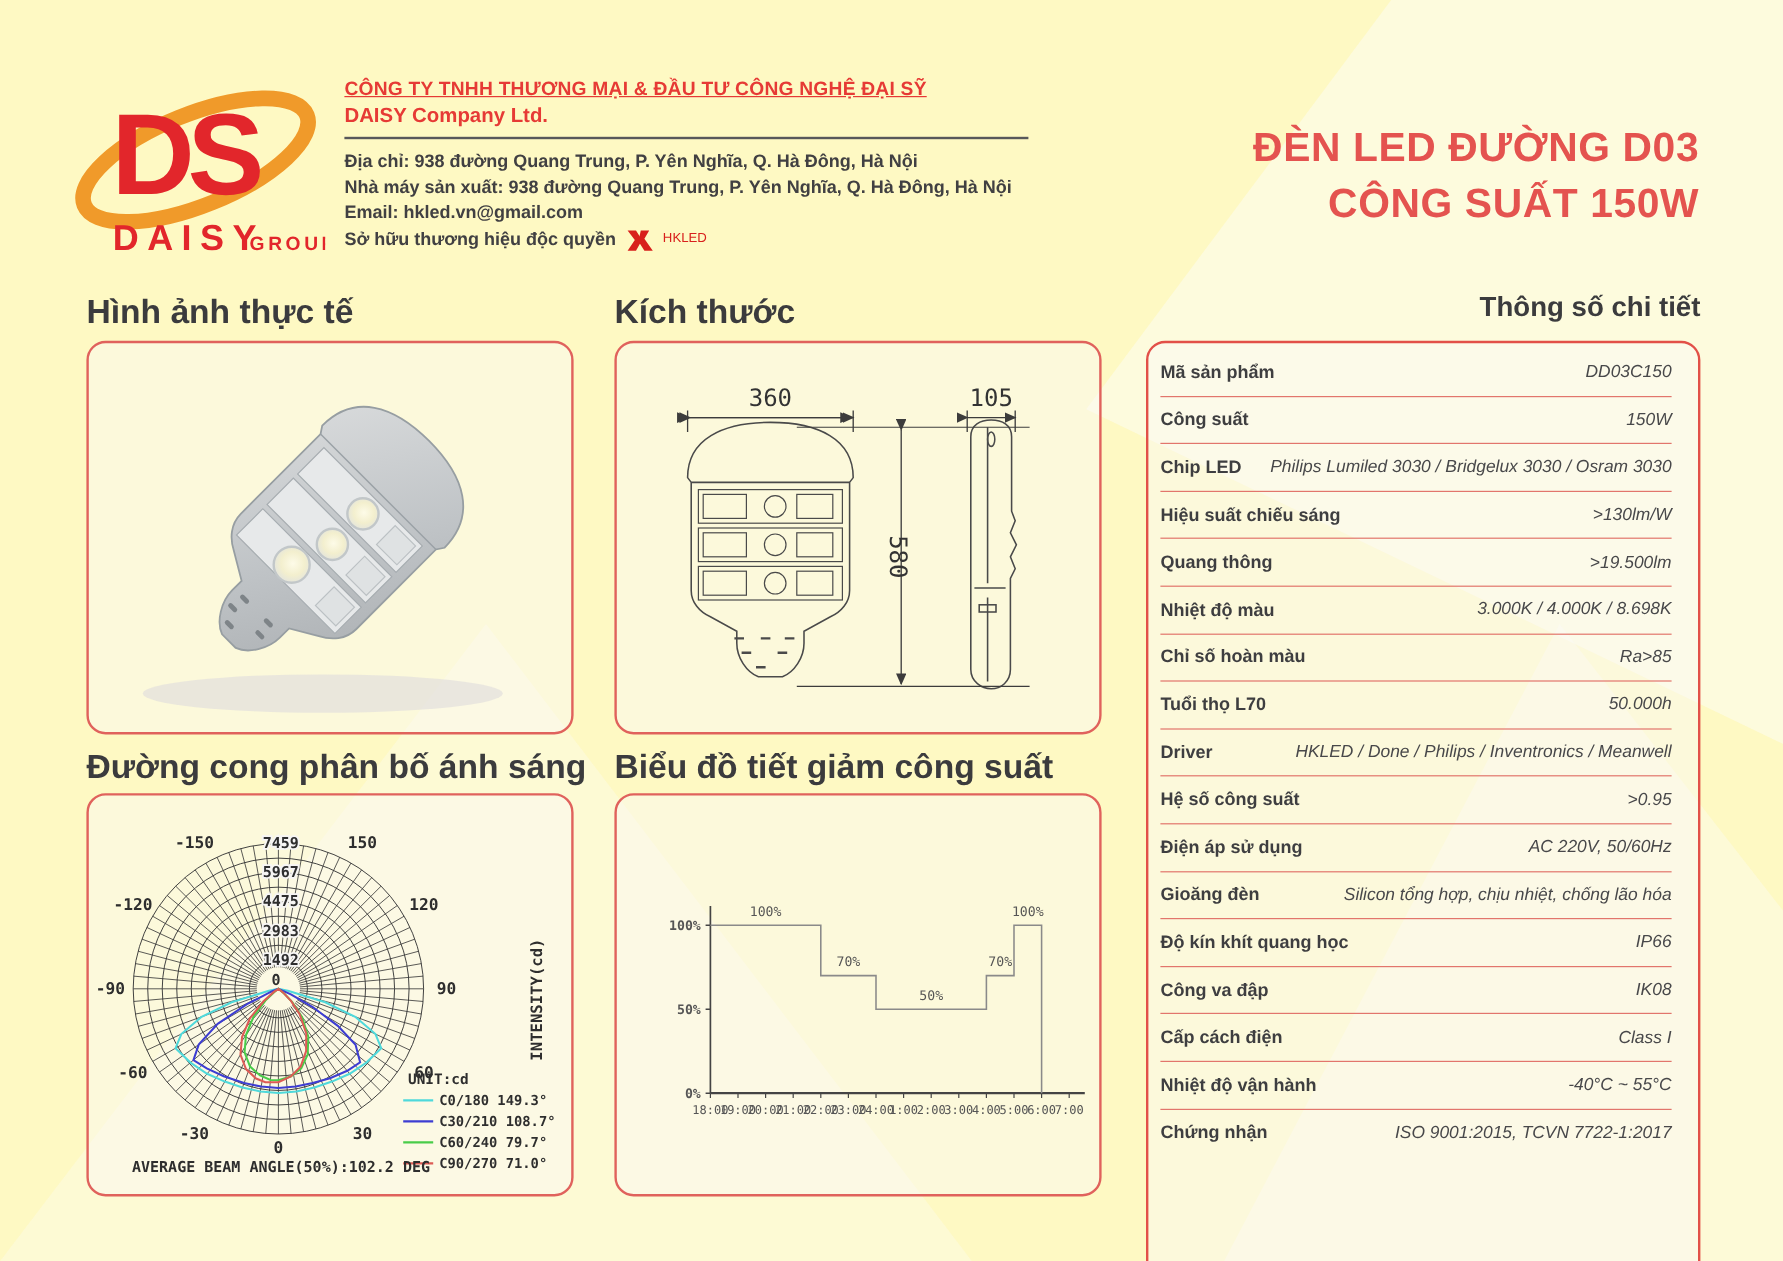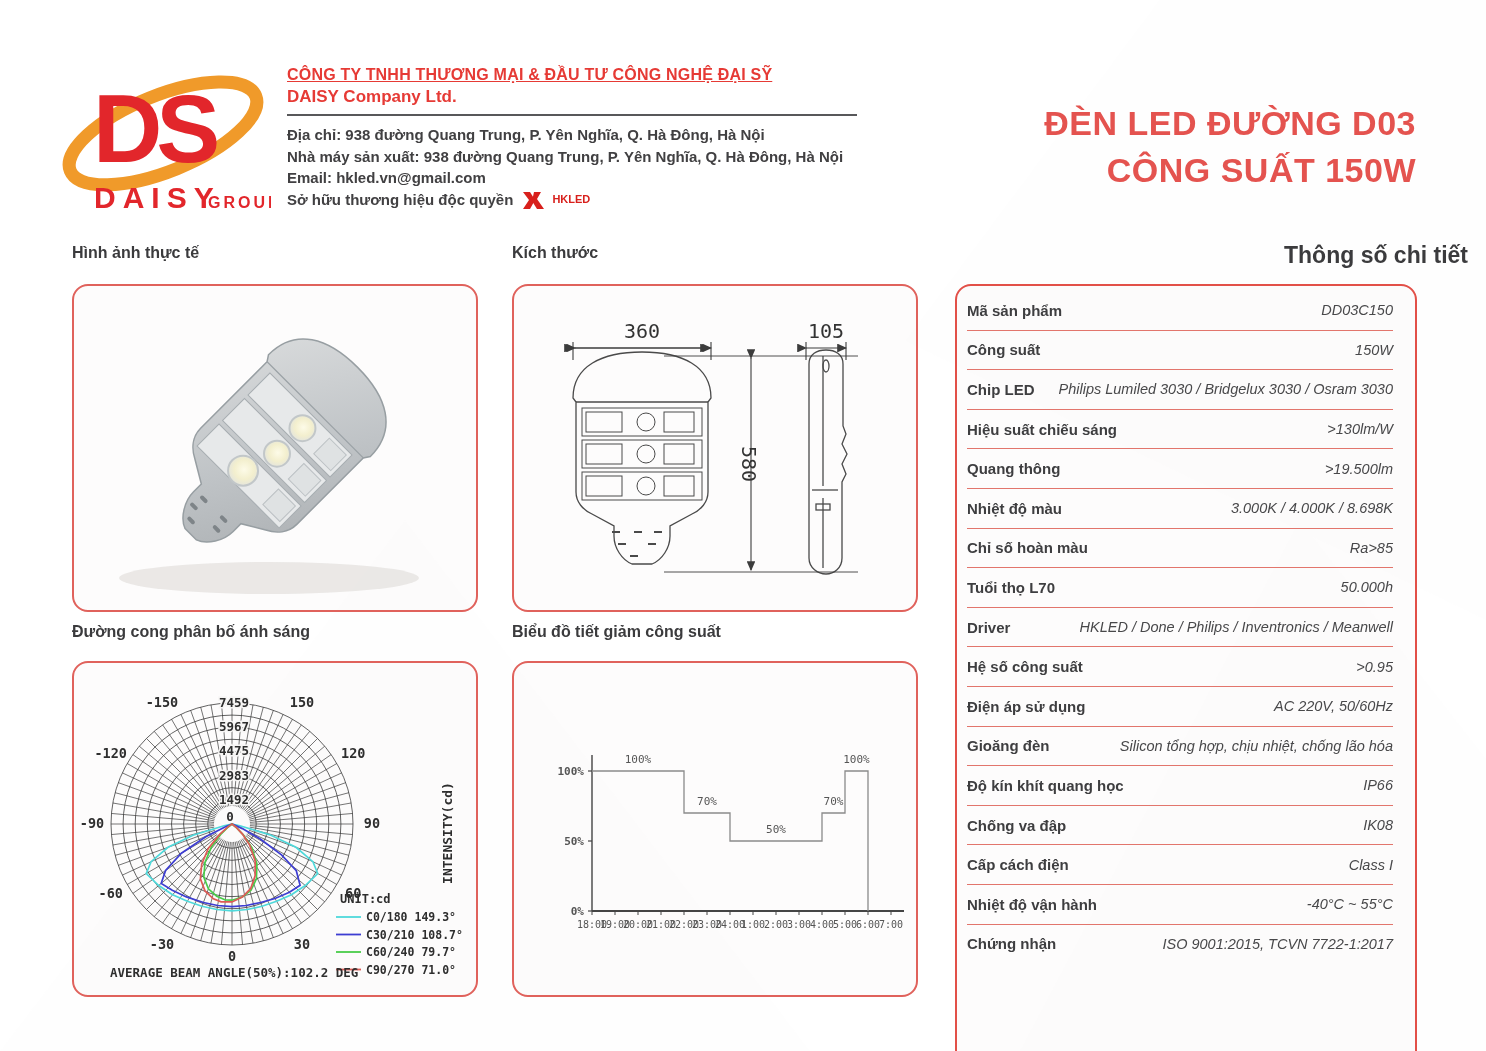--- a/index.html
+++ b/index.html
@@ -1,36 +1,36 @@
 <!DOCTYPE html>
 <html><head>
 <meta charset="utf-8">
 <style>
   html,body{margin:0;padding:0;background:#e8e6e4;}
-  .page{position:relative;width:1486px;height:1051px;background:#ffffff;overflow:hidden;
+  .page{position:relative;width:1486px;height:1051px;background:#fef9c3;overflow:hidden;
         font-family:"Liberation Sans",sans-serif;color:#3e3e40;}
   .wm{position:absolute;background:#fdfdfd;opacity:.45;pointer-events:none;}
   .wm1{left:760px;top:0;width:726px;height:620px;clip-path:polygon(55% 0,100% 0,100% 100%,20% 55%);}
   .wm2{left:0;top:520px;width:900px;height:531px;clip-path:polygon(0 100%,45% 0,90% 100%);opacity:.3;}
   .wm3{left:1020px;top:520px;width:466px;height:531px;clip-path:polygon(0 100%,60% 0,100% 45%,100% 100%);opacity:.35;}
 
   
   .logo{position:absolute;left:56px;top:60px;}
   .company{position:absolute;left:287px;top:66px;width:580px;}
   .company .vi{color:#e63a35;font-weight:bold;font-size:16px;letter-spacing:.2px;text-decoration:underline;}
   .company .en{color:#e63a35;font-weight:bold;font-size:17px;margin-top:3px;}
   .company .rule{height:0;border-top:2px solid #58585a;margin:7px 0 8px 0;width:570px;}
   .company .line{font-size:15px;font-weight:bold;color:#414042;line-height:21.5px;}
   .tmrow{display:flex;align-items:center;gap:8px;}
-  .hkled-text{color:#d8201c;font-weight:bold;font-size:11px;margin-left:-3px;}
+  .hkled-text{color:#d8201c;font-weight:normal;font-size:11px;margin-left:-3px;}
   .ptitle{position:absolute;right:70px;top:100px;width:600px;text-align:right;
           color:#e4534f;font-weight:bold;font-size:34px;line-height:47px;letter-spacing:.5px;}
 
   
-  .heading{position:absolute;font-size:16px;font-weight:bold;color:#3b3b3d;}
+  .heading{position:absolute;font-size:28px;font-weight:bold;color:#3b3b3d;}
   .heading.right{text-align:right;}
 
   
   .panel{position:absolute;border:2px solid #e0625c;border-radius:16px;background:rgba(250,249,248,.45);}
 
   
   .spec-table{position:absolute;left:955px;top:284px;width:462px;height:883px;border:2px solid #e25048;
               border-radius:16px;box-sizing:border-box;padding:5px 22px 0 10px;background:rgba(250,249,248,.45);}
   .spec-row{display:flex;justify-content:space-between;align-items:center;height:38.6px;
             border-bottom:1.5px solid #e2756c;}
@@ -75,21 +75,21 @@
     </div>
   </div>
 
   <div class="ptitle">
     <div>ĐÈN LED ĐƯỜNG D03</div>
     <div>CÔNG SUẤT 150W</div>
   </div>
 
   <div class="heading" style="left:72px;top:244px;">Hình ảnh thực tế</div>
   <div class="heading" style="left:512px;top:244px;">Kích thước</div>
-  <div class="heading right" style="left:1068px;top:242px;width:400px;font-size:23px;">Thông số chi tiết</div>
+  <div class="heading right" style="left:1017px;top:242px;width:400px;font-size:23px;">Thông số chi tiết</div>
   <div class="heading" style="left:72px;top:623px;">Đường cong phân bố ánh sáng</div>
   <div class="heading" style="left:512px;top:623px;">Biểu đồ tiết giảm công suất</div>
 
   <div class="panel" style="left:72px;top:284px;width:402px;height:324px;">
     <svg width="398" height="320" viewBox="0 0 398 320">
       <defs>
         <linearGradient id="bodyg" x1="0" y1="0" x2="1" y2="1">
           <stop offset="0" stop-color="#dadcdd"></stop>
             <stop offset="0.55" stop-color="#bfc3c6"></stop>
             <stop offset="1" stop-color="#a9adb0"></stop>
@@ -245,21 +245,21 @@
       </div>
       <div class="spec-row">
         <span class="spec-label">Gioăng đèn</span>
         <span class="spec-value">Silicon tổng hợp, chịu nhiệt, chống lão hóa</span>
       </div>
       <div class="spec-row">
         <span class="spec-label">Độ kín khít quang học</span>
         <span class="spec-value">IP66</span>
       </div>
       <div class="spec-row">
-        <span class="spec-label">Chống va đập</span>
+        <span class="spec-label">Công va đập</span>
         <span class="spec-value">IK08</span>
       </div>
       <div class="spec-row">
         <span class="spec-label">Cấp cách điện</span>
         <span class="spec-value">Class I</span>
       </div>
       <div class="spec-row">
         <span class="spec-label">Nhiệt độ vận hành</span>
         <span class="spec-value">-40°C ~ 55°C</span>
       </div>

